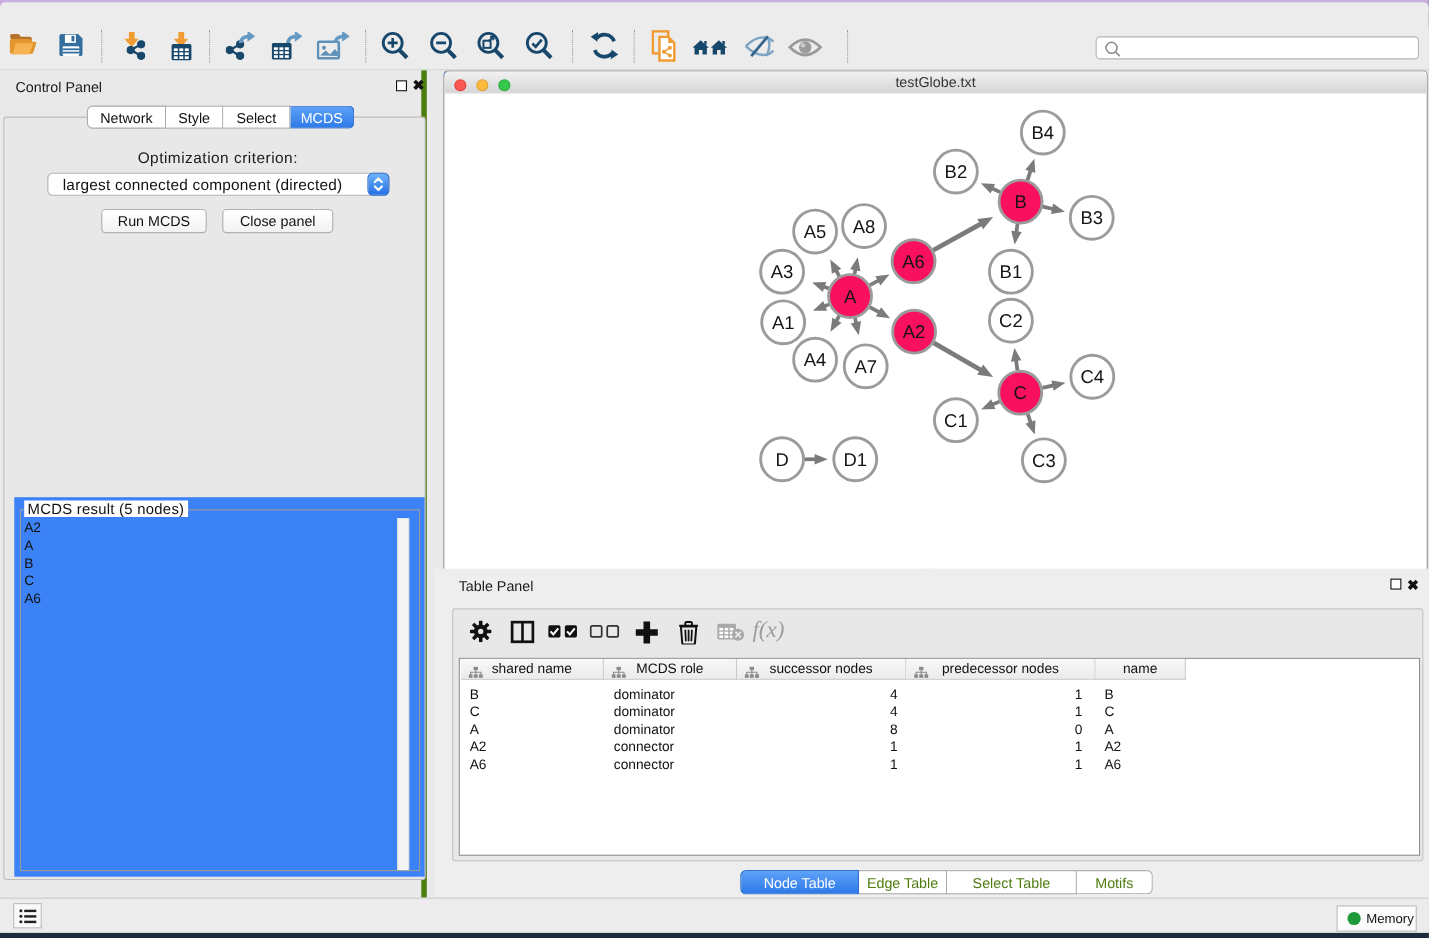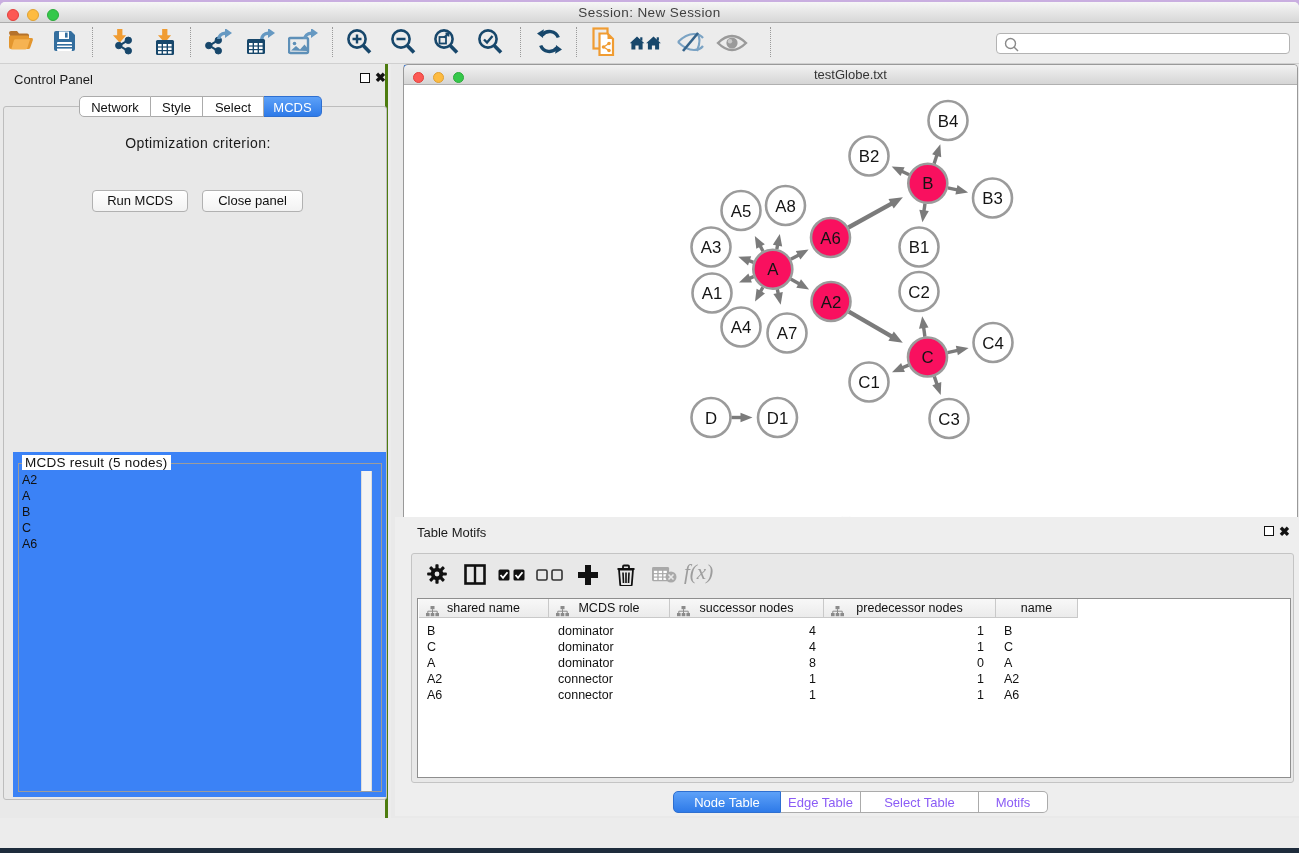--- a/index.html
+++ b/index.html
@@ -6,21 +6,21 @@
 #deskTop{position:absolute;left:0;top:0;width:1299px;height:10px;background:#c9aee0}
 #app{position:absolute;left:0;top:2px;width:1299px;height:846px;background:#ececec;border-radius:5px 5px 0 0;overflow:hidden}
 #titlebar{position:absolute;left:0;top:0;width:1299px;height:21px;background:linear-gradient(#f6f6f6,#d7d7d7);border-bottom:1px solid #acacac;border-radius:5px 5px 0 0}
 #titlebar .t{text-align:center;font-size:13.5px;letter-spacing:0.4px;color:#404040;line-height:21px}
 .tl{position:absolute;top:7px;width:12px;height:12px;border-radius:50%}
 #toolbar{position:absolute;top:22px;left:0;width:1299px;height:40px;background:#ececec;border-bottom:1px solid #d0d0d0}
 .tsep{position:absolute;top:3px;height:30px;width:0;border-left:1px dotted #9a9a9a}
 .ticon{position:absolute;top:29px}
 #searchbox{position:absolute;left:996px;top:9px;width:294px;height:21px;background:#fff;border:1px solid #b3b3b3;border-radius:4px}
 
-#cpanel{position:absolute;left:0;top:62px;width:388px;height:754px;background:#e9e9e9;border-right:3px solid #4d7c0f}
+#cpanel{position:absolute;left:0;top:62px;width:388px;height:754px;background:#e9e9e9;border-right:5px solid #4d7c0f}
 #cpTitle{position:absolute;left:14px;top:8px;font-size:13px;color:#1a1a1a}
 .floatSq{position:absolute;width:10px;height:10px;border:1.5px solid #111;background:#fff}
 .closeX{position:absolute;font-size:13px;font-weight:bold;color:#111}
 #cpBody{position:absolute;left:3px;top:42px;width:384px;height:694px;background:#e8e8e8;border:1px solid #bdbdbd;border-radius:3px}
 #tabs{position:absolute;left:79px;top:32px;height:21px;display:flex}
 .tab{height:21px;line-height:21px;font-size:13px;color:#111;background:#fff;border:1px solid #ababab;border-left:none;text-align:center}
 .tab.first{border-left:1px solid #ababab;border-radius:5px 0 0 5px}
 .tab.last{border-radius:0 5px 5px 0}
 .tab.sel{background:linear-gradient(#5da1f8,#2e7ae8);color:#fff;border-color:#2e6fd0}
 #optLabel{position:absolute;left:0;top:71px;width:396px;text-align:center;font-size:14px;letter-spacing:0.45px;color:#1a1a1a}
@@ -40,37 +40,31 @@
 .tl2{position:absolute;top:7px;width:11px;height:11px;border-radius:50%}
 #graph{position:absolute;left:0;top:21px}
 
 #tpanel{position:absolute;left:4px;top:453px;width:904px;height:299px;background:#eee}
 #tpTitle{position:absolute;left:22px;top:8px;font-size:13px;color:#1a1a1a}
 #tpBody{position:absolute;left:16px;top:36px;width:883px;height:230px;background:#e8e8e8;border:1px solid #c4c4c4;border-radius:3px}
 #ttable{position:absolute;left:5px;top:44px;width:874px;height:180px;background:#fff;border:1px solid #8e8e8e}
 .th{position:absolute;top:0;height:19px;background:linear-gradient(#f8f8f8,#ebebeb);border-right:1px solid #c9c9c9;border-bottom:1px solid #c9c9c9;font-size:12.5px;color:#111;text-align:center;line-height:19px}
 .tr{position:absolute;font-size:12.5px;color:#111;height:16px;line-height:16px}
 #btabs{position:absolute;left:278px;top:274px;height:22px;display:flex}
-.btab{height:22px;line-height:22px;font-size:13px;color:#8b5cf6;background:#fff;border:1px solid #ababab;border-left:none;text-align:center}
+.btab{height:22px;line-height:22px;font-size:13px;color:#4d7c0f;background:#fff;border:1px solid #ababab;border-left:none;text-align:center}
 .btab.first{border-left:1px solid #ababab;border-radius:5px 0 0 5px}
 .btab.last{border-radius:0 5px 5px 0}
 .btab.sel{background:linear-gradient(#5da1f8,#2e7ae8);color:#fff;border-color:#2e6fd0}
 
 #statusbar{position:absolute;left:0;top:814px;width:1299px;height:32px;background:#ececec;border-top:1px solid #cacaca}
 #listBtn{position:absolute;left:12px;top:4px;width:26px;height:23px;background:#fafafa;border:1px solid #b9b9b9}
 #memBtn{position:absolute;left:1215px;top:6px;width:73px;height:24px;background:#fbfbfb;border:1px solid #b9b9b9;font-size:12px;color:#111;line-height:22px;white-space:nowrap;overflow:hidden}
 </style></head><body>
 <div id="deskTop"></div>
 <div id="app">
-  <div id="titlebar">
-    <div class="tl" style="left:7px;background:#fc5954;border:0.5px solid #e2403c"></div>
-    <div class="tl" style="left:27px;background:#fdbb40;border:0.5px solid #e0a133"></div>
-    <div class="tl" style="left:47px;background:#35c84a;border:0.5px solid #2cab3c"></div>
-    <div class="t">Session: New Session</div>
-  </div>
   <div id="toolbar">
     <div class="ticon" style="left:8px;top:5px"><svg width="27" height="24" viewBox="0 0 27 24">
           <path d="M1 4 q0-2 2-2 h6 l2 2.5 h8 q2 0 2 2 V9 H3 Z" fill="#b5722b"></path>
           <path d="M1 20 V8 q0-1.5 1.5-1.5 h17 q1.5 0 1.5 1.5 l0 1 h2.5 q2 0 1.4 1.9 l-2.6 7.6 q-0.5 1.5-2 1.5 H3 q-2 0-2-2 Z" fill="#e3962e"></path>
           <path d="M3.2 20.5 l2.7-9 q0.4-1.2 1.6-1.2 h14.6 l-2.8 8.8 q-0.45 1.4-1.9 1.4 Z" fill="#f6b352"></path>
         </svg></div>
 <div class="ticon" style="left:52px;top:5px"><svg width="25" height="24" viewBox="0 0 25 24">
           <path d="M2 4 q0-2 2-2 h15 l4 4 v14 q0 2-2 2 H4 q-2 0-2-2 Z" fill="#336e9e"></path>
           <rect x="7" y="2.5" width="10" height="7.5" fill="#fff"></rect>
           <rect x="13" y="3.6" width="2.6" height="5" fill="#336e9e"></rect>
@@ -220,20 +214,26 @@
     <div id="cpTitle">Control Panel</div>
     <div class="floatSq" style="left:360px;top:9px"></div>
     <div class="closeX" style="left:375px;top:6px">✖</div>
     <div id="cpBody"></div>
     <div id="optLabel">Optimization criterion:</div>
     <div id="tabs">
       <div class="tab first" style="width:72px">Network</div>
       <div class="tab" style="width:52px">Style</div>
       <div class="tab" style="width:61px">Select</div>
       <div class="tab last sel" style="width:58px">MCDS</div>
+    </div>
+    <div id="combo">largest connected component (directed)
+      <div id="comboBtn"><svg width="18" height="19" viewBox="0 0 18 19">
+            <path d="M5.8 7.5 L9 4.2 L12.2 7.5" fill="none" stroke="#fff" stroke-width="2" stroke-linecap="round" stroke-linejoin="round"></path>
+            <path d="M5.8 11.5 L9 14.8 L12.2 11.5" fill="none" stroke="#fff" stroke-width="2" stroke-linecap="round" stroke-linejoin="round"></path>
+          </svg></div>
     </div>
     <div class="btn" style="left:92px;top:126px;width:96px">Run MCDS</div>
     <div class="btn" style="left:202px;top:126px;width:101px">Close panel</div>
     <div id="resPanel">
       <div id="resBorder"></div>
       <div id="resLabel">MCDS result (5 nodes)</div>
       <div id="resList">A2<br>A<br>B<br>C<br>A6</div>
       <div id="resScroll"></div>
     </div>
   </div>
@@ -334,21 +334,21 @@
       <svg style="position:absolute;right:2px;bottom:2px" width="16" height="16" viewBox="0 0 16 16">
           <g stroke="#aaa" stroke-width="1">
             <line x1="2" y1="15" x2="15" y2="2"></line>
             <line x1="6" y1="15" x2="15" y2="6"></line>
             <line x1="10" y1="15" x2="15" y2="10"></line>
           </g>
         </svg>
     </div>
     <div style="position:absolute;left:450px;top:452px;width:10px;height:6px;background:#d6d6d6;border:1px solid #fdfdfd;border-radius:2px"></div>
 <div id="tpanel">
-      <div id="tpTitle">Table Motifs</div>
+      <div id="tpTitle">Table Panel</div>
       <div class="floatSq" style="left:869px;top:9px"></div>
       <div class="closeX" style="left:884px;top:7px">✖</div>
       <div id="tpBody">
         <div style="position:absolute;left:15px;top:10px"><svg width="20" height="20" viewBox="0 0 20 20">
               <g fill="#111">
                 <circle cx="10" cy="10" r="6.2"></circle>
                 <rect x="8.4" y="0.2" width="3.2" height="4.6" rx="0.8" transform="rotate(0 10 10)"></rect>
                 <rect x="8.4" y="0.2" width="3.2" height="4.6" rx="0.8" transform="rotate(45 10 10)"></rect>
                 <rect x="8.4" y="0.2" width="3.2" height="4.6" rx="0.8" transform="rotate(90 10 10)"></rect>
                 <rect x="8.4" y="0.2" width="3.2" height="4.6" rx="0.8" transform="rotate(135 10 10)"></rect>
@@ -479,13 +479,28 @@
         </div>
       </div>
       <div id="btabs">
         <div class="btab first sel" style="width:108px">Node Table</div>
         <div class="btab" style="width:80px">Edge Table</div>
         <div class="btab" style="width:118px">Select Table</div>
         <div class="btab last" style="width:69px">Motifs</div>
       </div>
     </div>
   </div>
+  <div id="statusbar">
+    <div id="listBtn">
+        <svg width="18" height="16" style="position:absolute;left:4px;top:3px" viewBox="0 0 18 16">
+          <g fill="#222">
+            <circle cx="2" cy="3" r="1.4"></circle>
+            <circle cx="2" cy="8" r="1.4"></circle>
+            <circle cx="2" cy="13" r="1.4"></circle>
+            <rect x="5" y="2" width="11" height="2.2"></rect>
+            <rect x="5" y="7" width="11" height="2.2"></rect>
+            <rect x="5" y="12" width="11" height="2.2"></rect>
+          </g>
+        </svg>
+      </div>
+    <div id="memBtn"><span style="display:inline-block;width:12px;height:12px;border-radius:50%;background:#1f9a3a;vertical-align:-2px;margin:0 5px 0 9px"></span>Memory</div>
+  </div>
 </div>
 
 </body></html>

